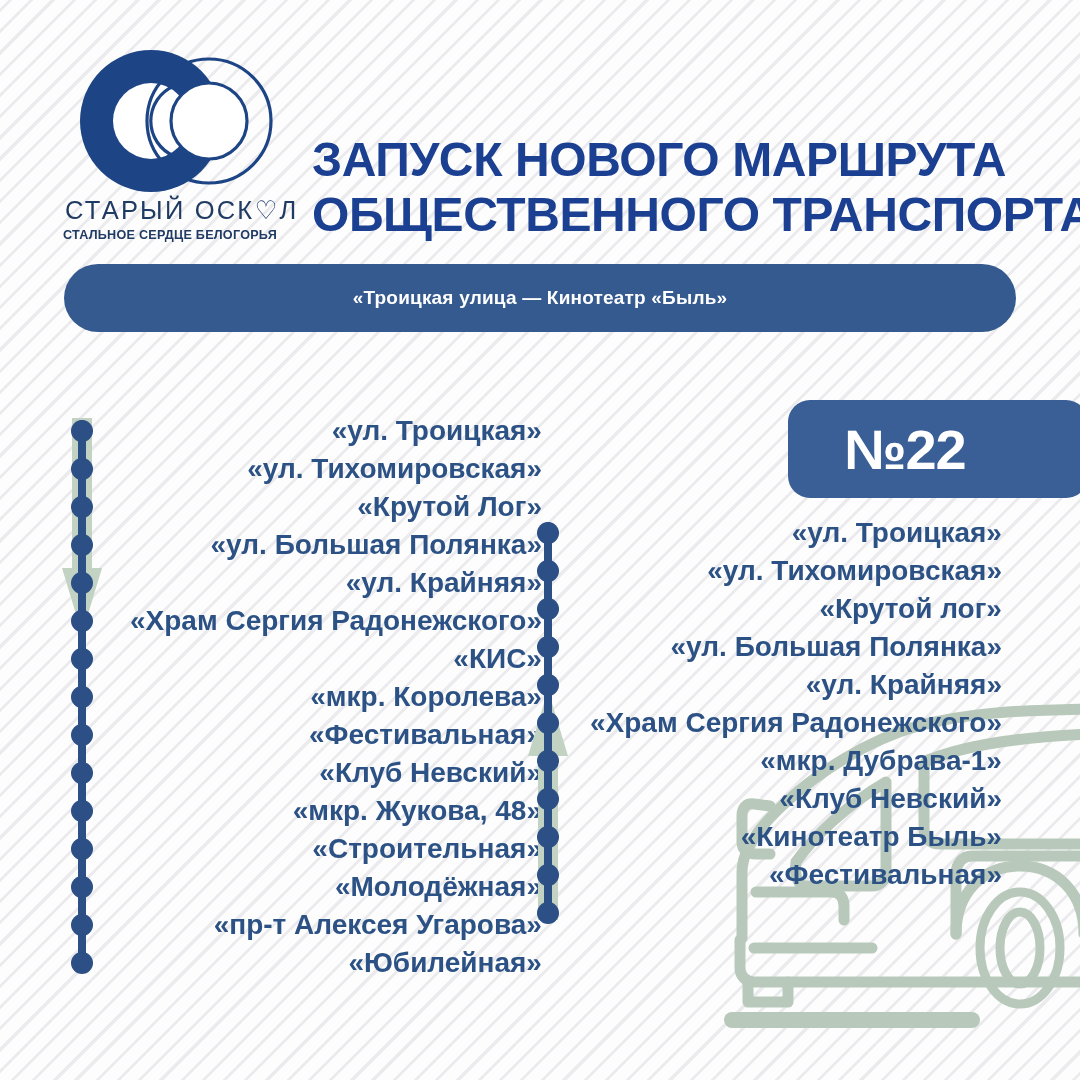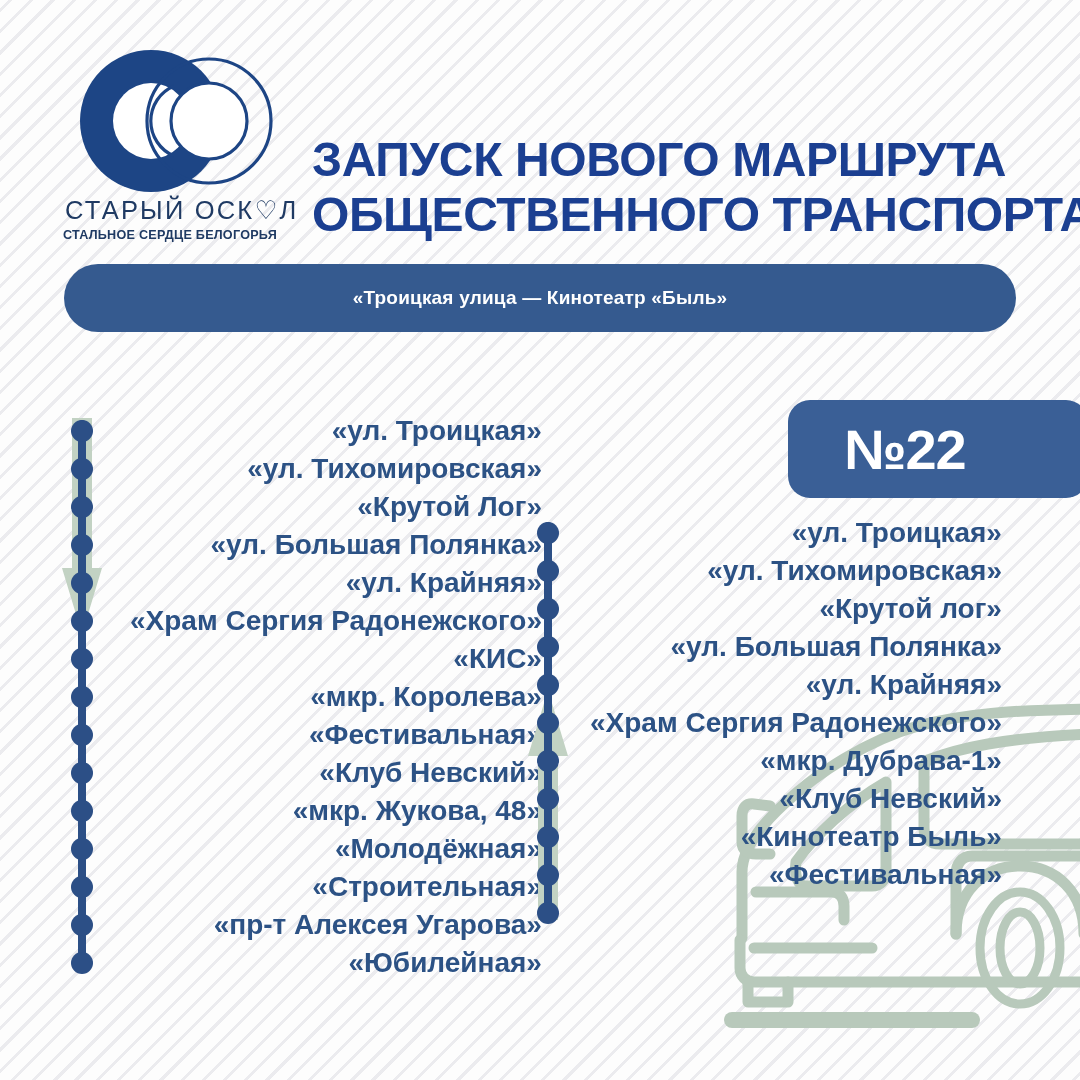--- a/index.html
+++ b/index.html
@@ -279,22 +279,22 @@
         <li>«ул. Тихомировская»</li>
         <li>«Крутой Лог»</li>
         <li>«ул. Большая Полянка»</li>
         <li>«ул. Крайняя»</li>
         <li>«Храм Сергия Радонежского»</li>
         <li>«КИС»</li>
         <li>«мкр. Королева»</li>
         <li>«Фестивальная»</li>
         <li>«Клуб Невский»</li>
         <li>«мкр. Жукова, 48»</li>
+        <li>«Строительная»</li>
         <li>«Молодёжная»</li>
-        <li>«Строительная»</li>
         <li>«пр-т Алексея Угарова»</li>
         <li>«Юбилейная»</li>
       </ul>
   </div>
 
   <div class="direction-col" id="direction-inbound">
     <div class="track">
       <svg class="track-arrow" height="230" viewBox="0 0 40 230" style="top: 178px;">
         <path d="M 20 0 L 40 66 L 30 66 L 30 230 L 10 230 L 10 66 L 0 66 Z" fill="#c2d2c3"></path>
       </svg>

